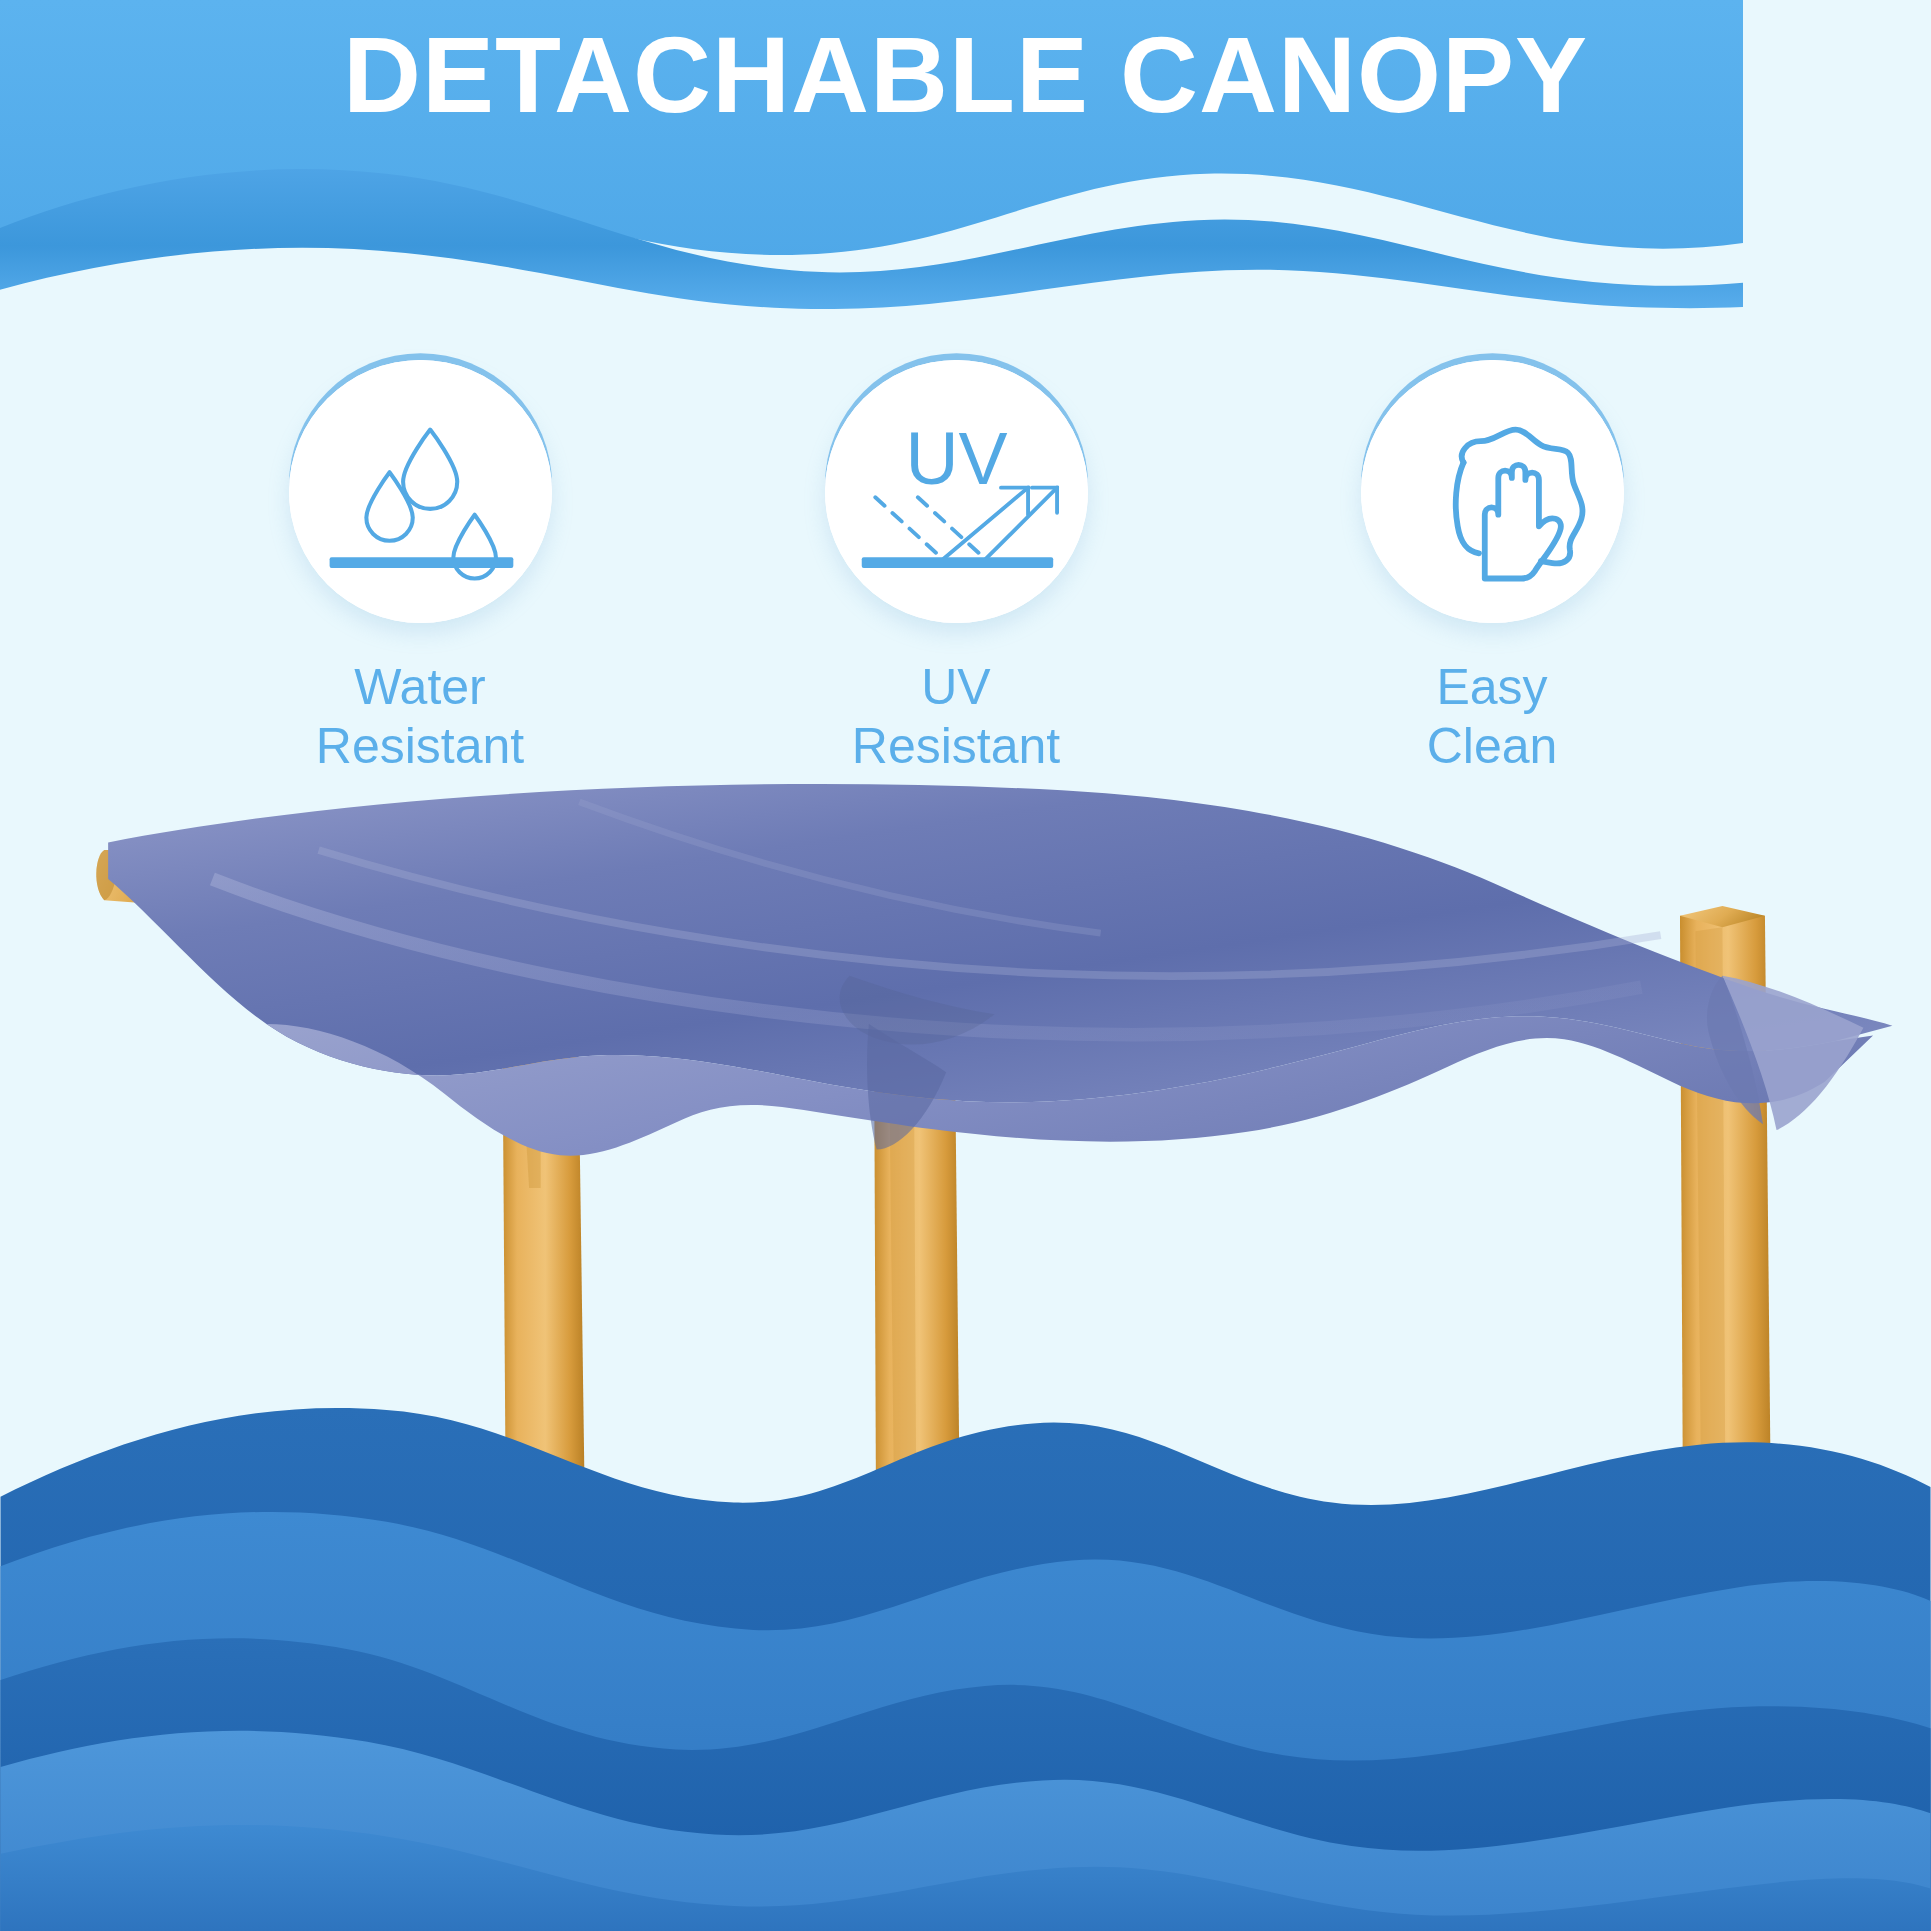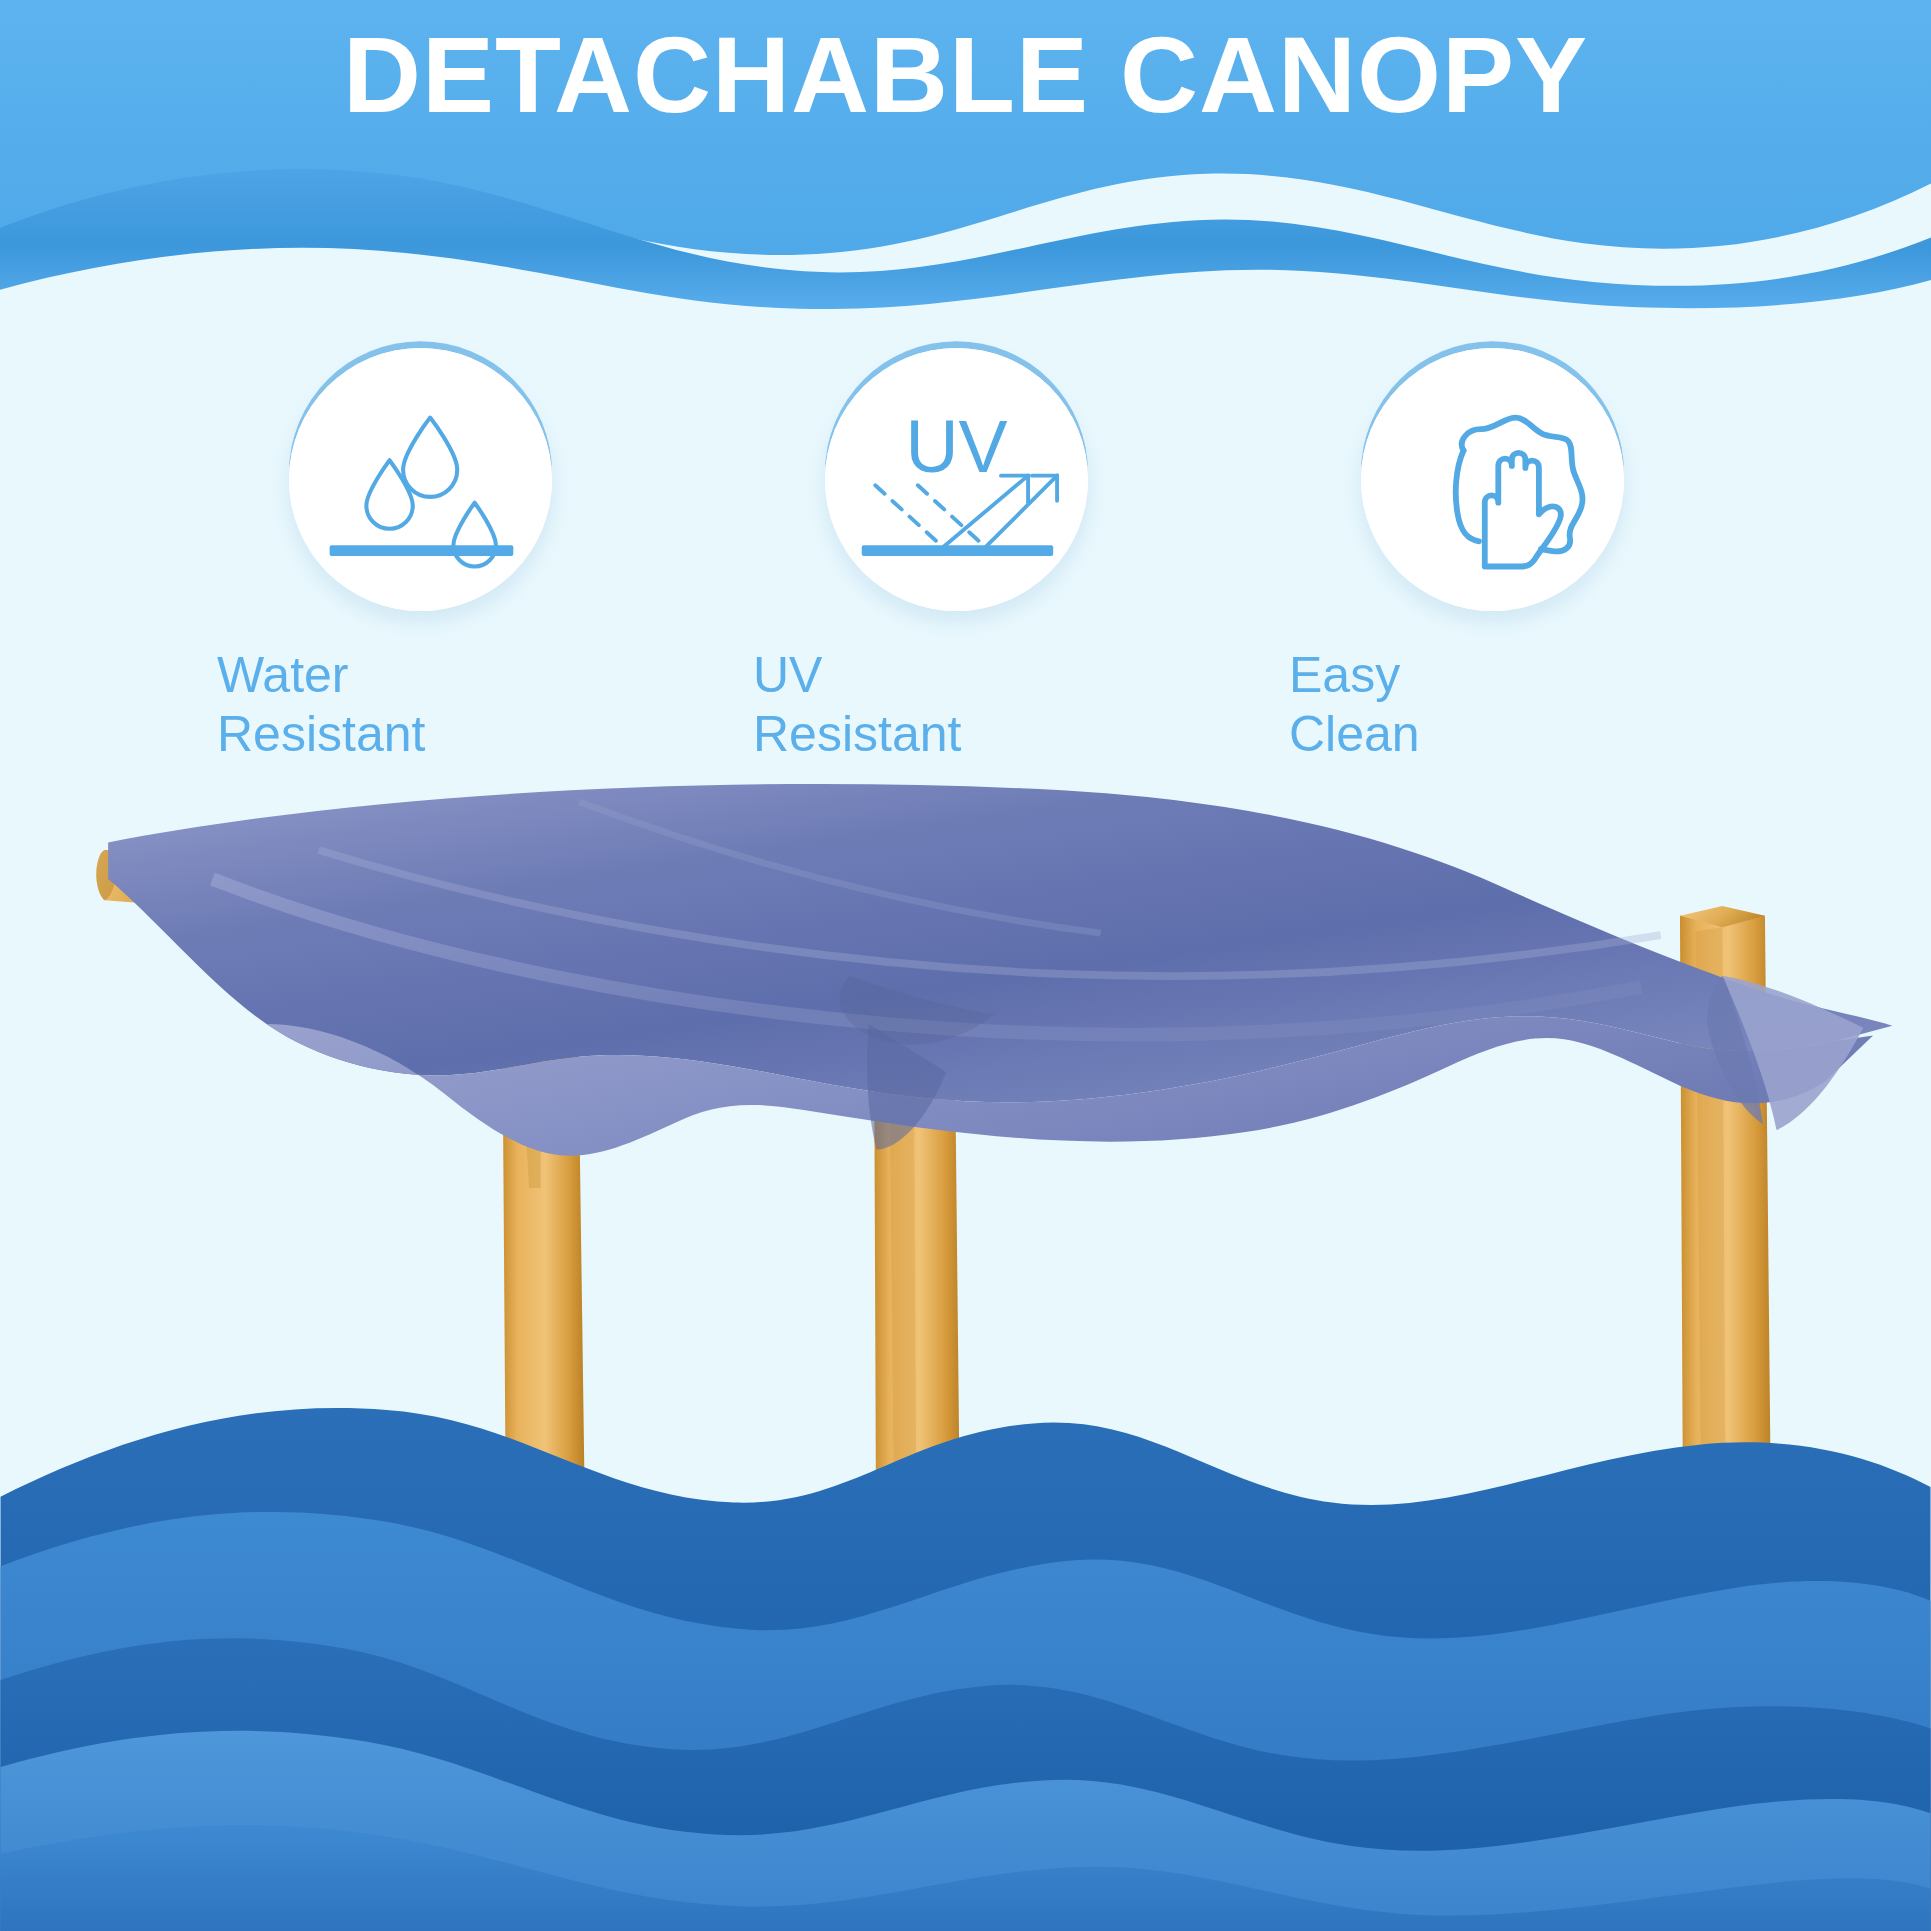--- a/index.html
+++ b/index.html
@@ -4,32 +4,32 @@
 <style>
   html,body{margin:0;padding:0;}
   body{
     width:1931px;height:1931px;overflow:hidden;
     font-family:"Liberation Sans","DejaVu Sans",sans-serif;
     background:#E9F8FD;
   }
   #poster{position:relative;width:1931px;height:1931px;background:#E9F8FD;overflow:hidden;}
 
   
-  .header-band{position:absolute;left:0;top:0;width:1931px;height:309px;overflow:hidden;}
+  .header-band{position:absolute;left:0;top:0;width:1743px;height:309px;overflow:hidden;}
   .header-band svg{position:absolute;left:0;top:0;}
   .headline{
     position:absolute;left:0;top:21px;width:1931px;text-align:center;
     color:#FFFFFF;font-size:108px;line-height:1.0;font-weight:bold;
     letter-spacing:1px;z-index:6;white-space:nowrap;
     font-family:"Liberation Sans","DejaVu Sans",sans-serif;
   }
 
   
   .features{position:absolute;left:0;top:348px;width:1931px;height:406px;z-index:5;}
-  .feature{position:absolute;top:0;width:406px;}
+  .feature{position:absolute;top:12px;width:406px;text-align:center;}
   .f1{left:217px;} .f2{left:753px;} .f3{left:1289px;}
   .badge{
     position:relative;margin:0 auto;width:263px;height:263px;border-radius:50%;
     background:#FFFFFF;
     box-shadow:0 -6.8px 0 0 #84C2EC, 0 9.7px 21px rgba(120,175,215,.22);
   }
   .badge-inner{position:absolute;left:0;top:0;width:263px;height:263px;border-radius:50%;
     background:#FFFFFF;overflow:hidden;}
   .badge svg{position:absolute;left:0;top:0;}
   .feature-label{

